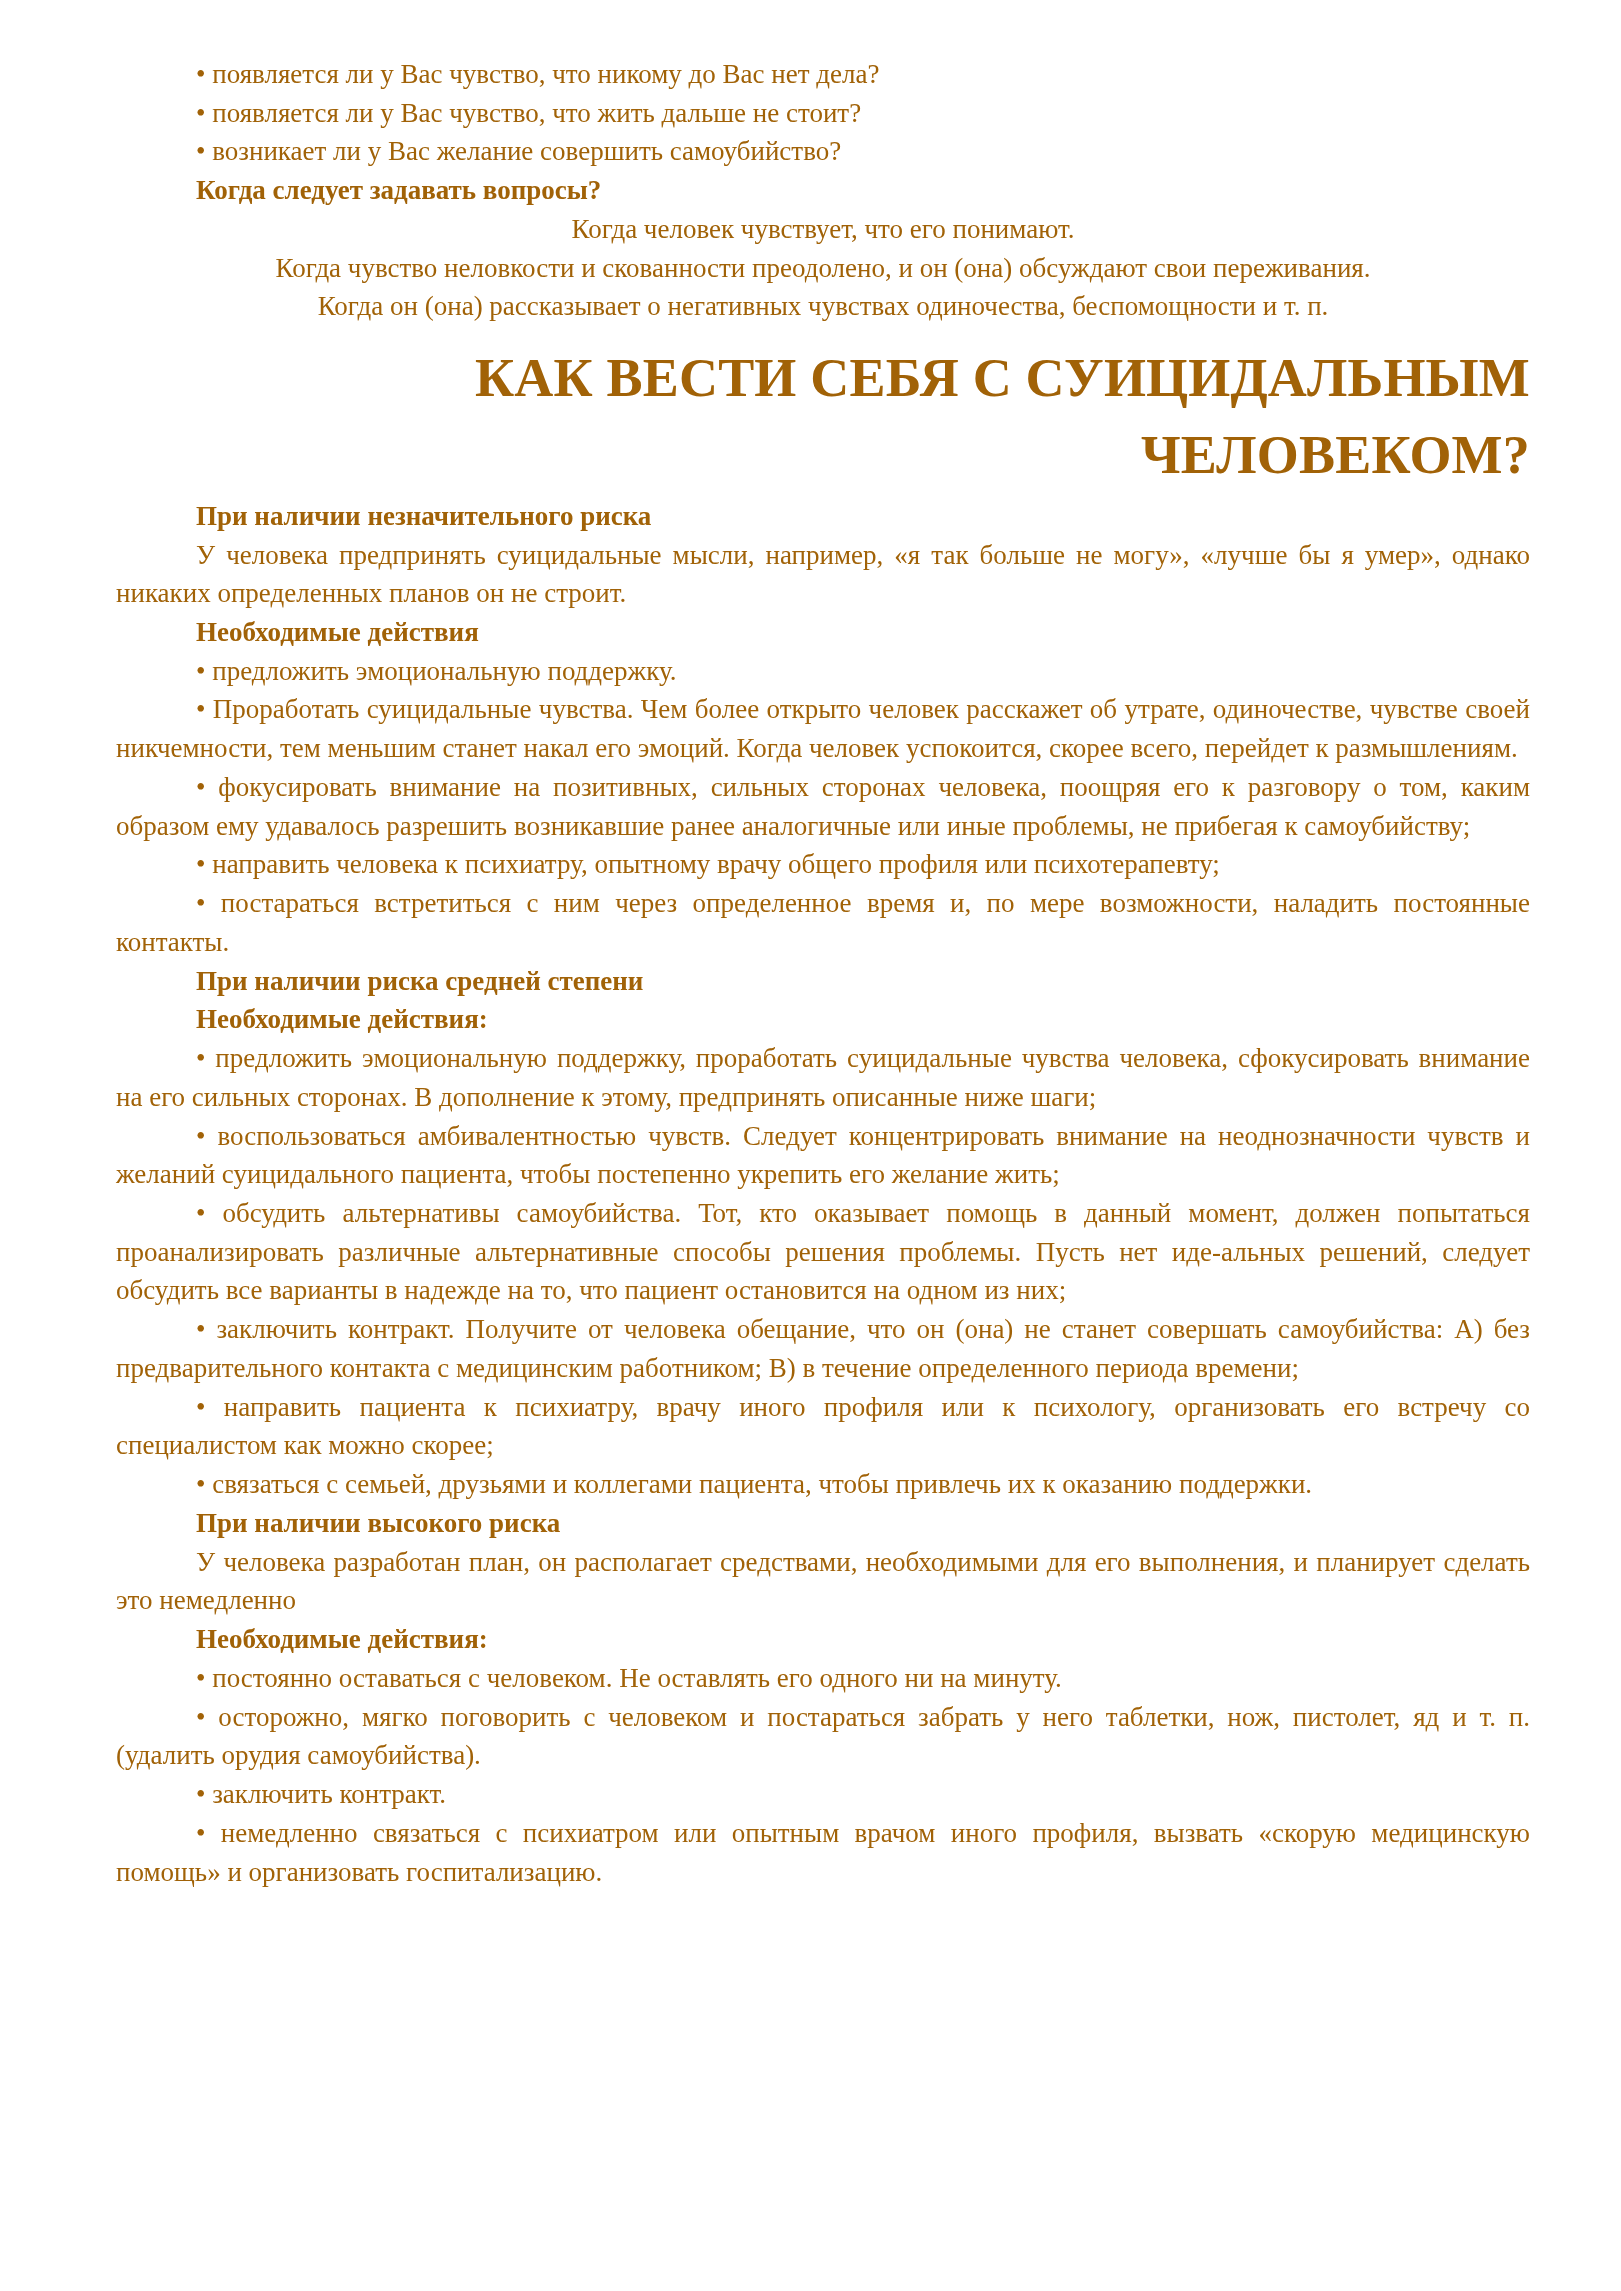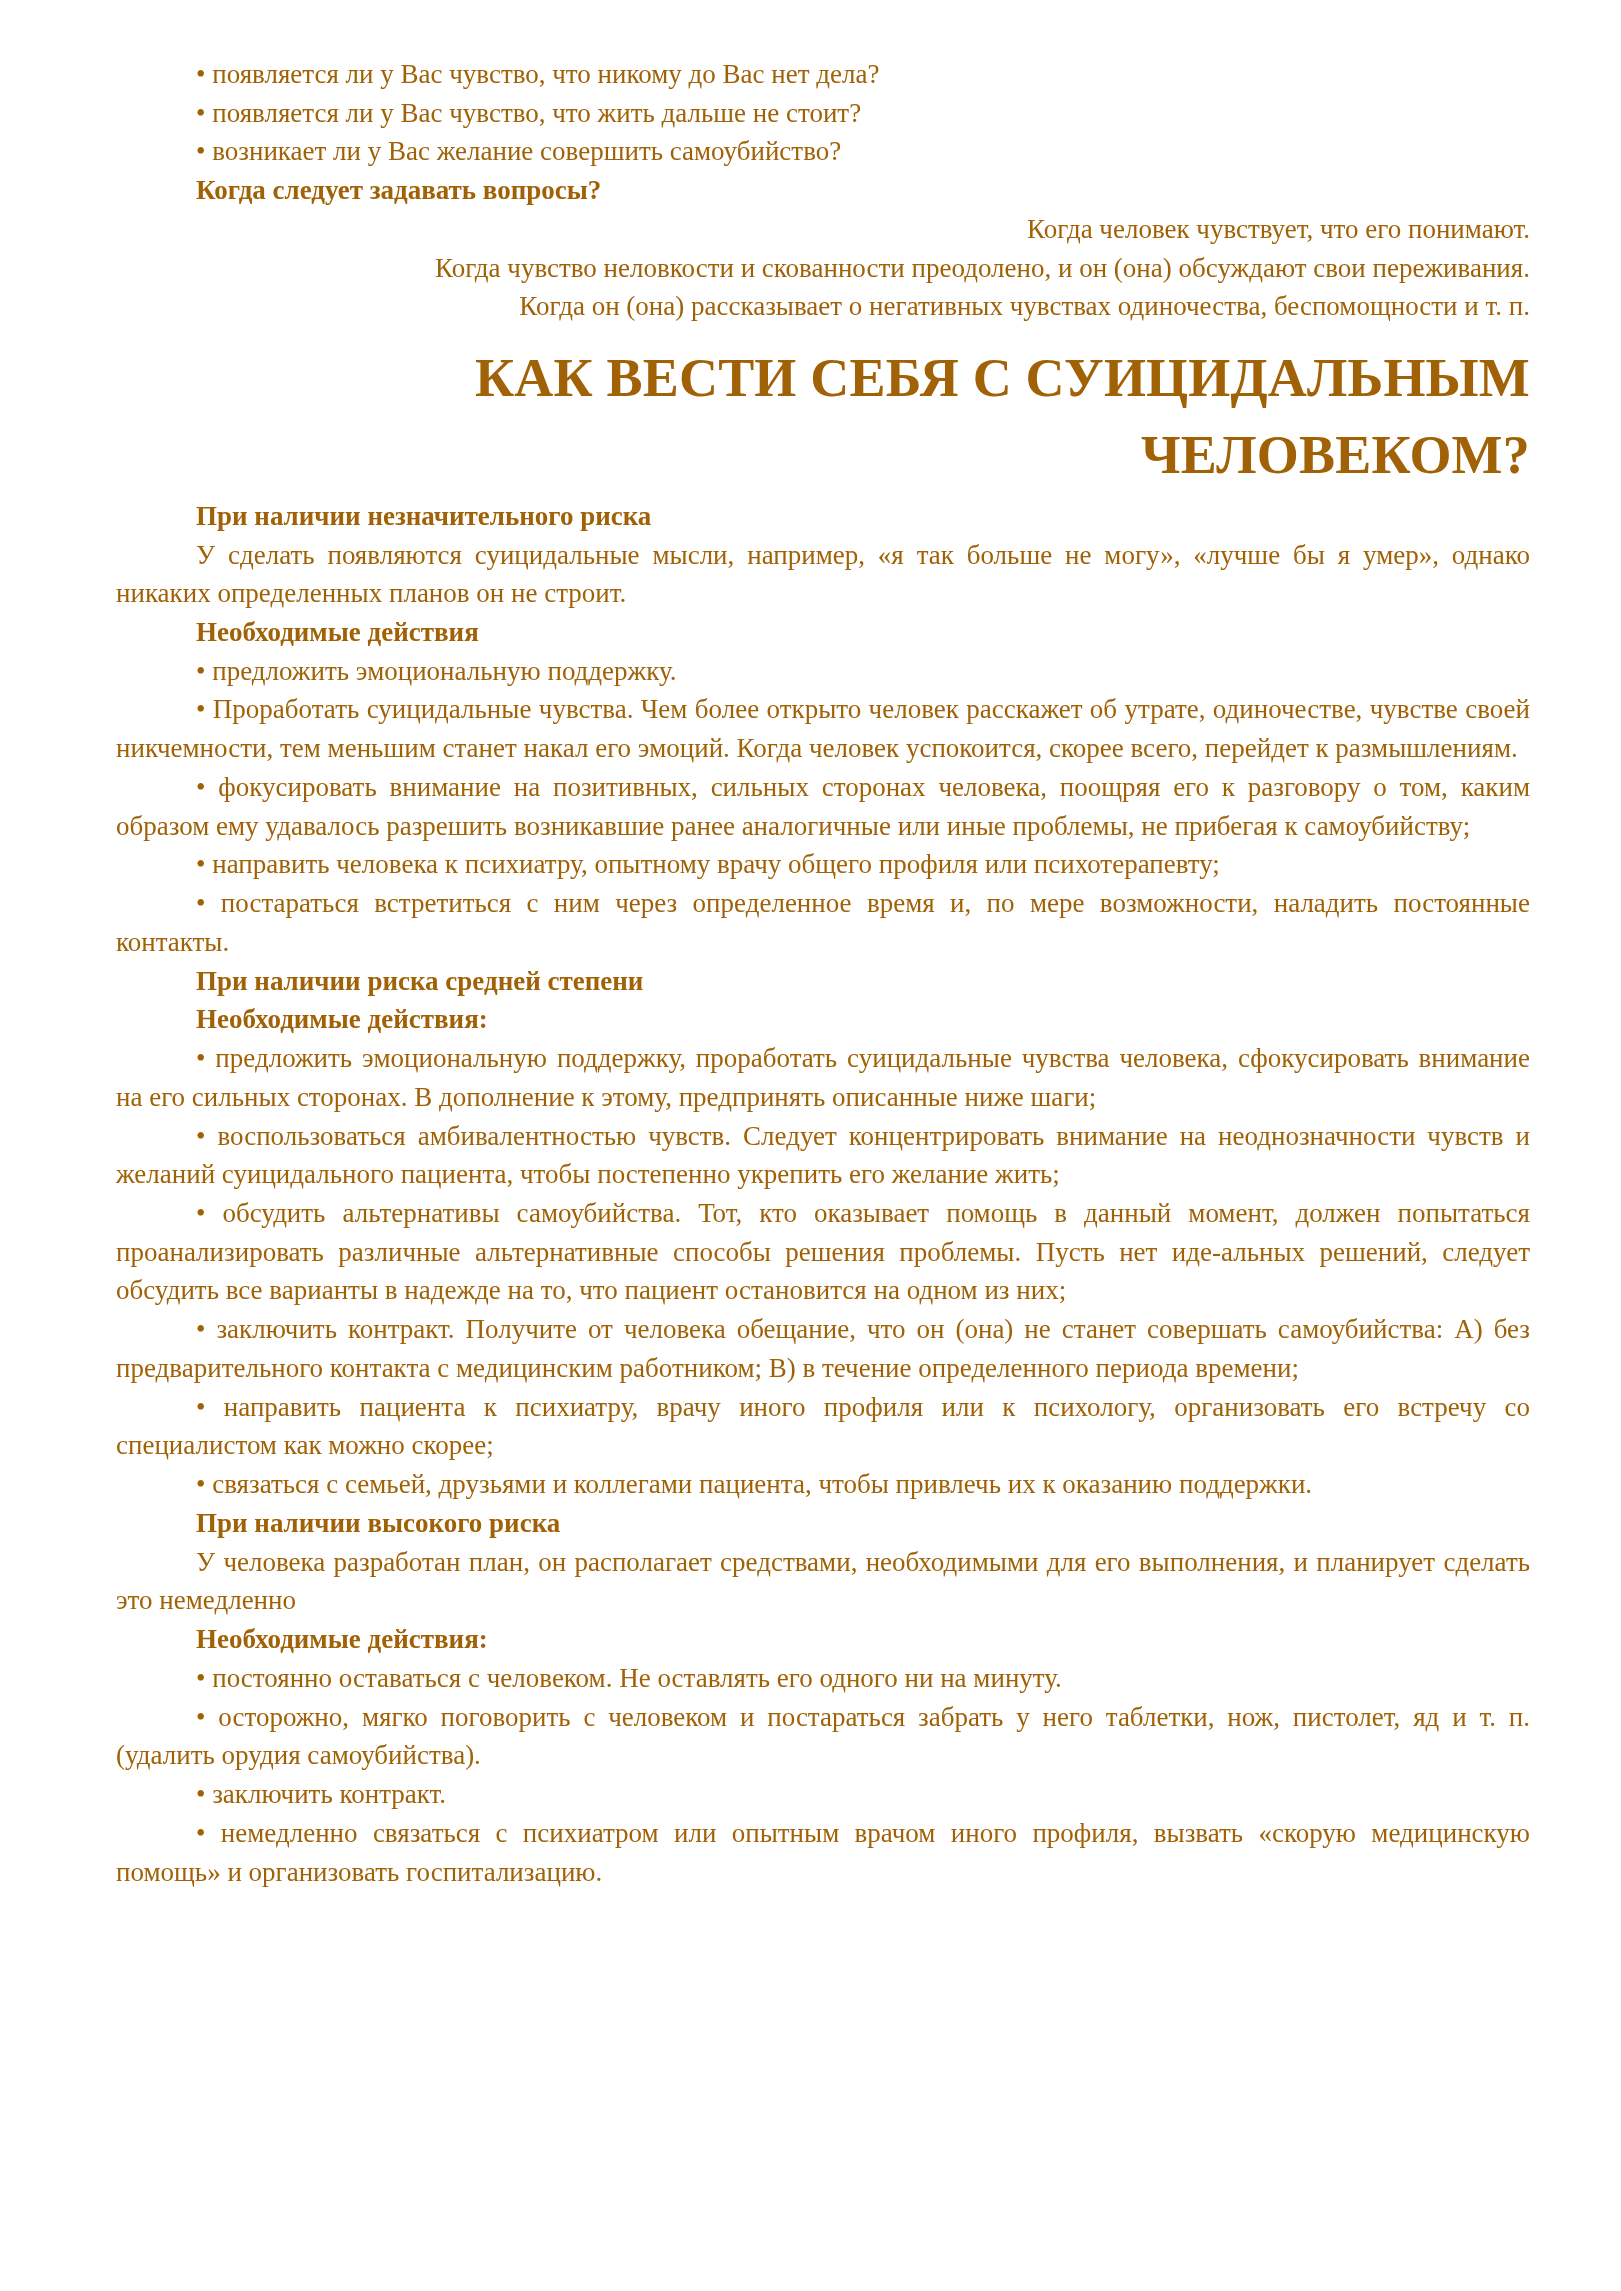--- a/index.html
+++ b/index.html
@@ -42,21 +42,21 @@
     margin: 0;
     padding: 0;
     text-indent: 80px;
     text-align: justify;
   }
   
   .flush {
     margin: 0;
     padding: 0;
     text-indent: 0;
-    text-align: right;
+    text-align: center;
   }
 
   
   .subhead {
     margin: 0;
     padding: 0;
     text-indent: 80px;
     font-weight: bold;
     text-align: left;
   }
@@ -82,21 +82,21 @@
     <p class="bullet">• возникает ли у Вас желание совершить самоубийство?</p>
 
     <p class="subhead">Когда следует задавать вопросы?</p>
     <p class="flush">Когда человек чувствует, что его понимают.</p>
     <p class="flush">Когда чувство неловкости и скованности преодолено, и он (она) обсуждают свои переживания.</p>
     <p class="flush">Когда он (она) рассказывает о негативных чувствах одиночества, беспомощности и т. п.</p>
 
     <h1 class="section-title">КАК ВЕСТИ СЕБЯ С СУИЦИДАЛЬНЫМ ЧЕЛОВЕКОМ?</h1>
 
     <p class="subhead">При наличии незначительного риска</p>
-    <p class="para">У сделать появляются суицидальные мысли, например, «я так больше не могу», «лучше бы я умер», однако никаких определенных планов он не строит.</p>
+    <p class="para">У человека предпринять суицидальные мысли, например, «я так больше не могу», «лучше бы я умер», однако никаких определенных планов он не строит.</p>
     <p class="subhead">Необходимые действия</p>
     <p class="bullet">• предложить эмоциональную поддержку.</p>
     <p class="bullet">• Проработать суицидальные чувства. Чем более открыто человек расскажет об утрате, одиночестве, чувстве своей никчемности, тем меньшим станет накал его эмоций. Когда человек успокоится, скорее всего, перейдет к размышлениям.</p>
     <p class="bullet">• фокусировать внимание на позитивных, сильных сторонах человека, поощряя его к разговору о том, каким образом ему удавалось разрешить возникавшие ранее аналогичные или иные проблемы, не прибегая к самоубийству;</p>
     <p class="bullet">• направить человека к психиатру, опытному врачу общего профиля или психотерапевту;</p>
     <p class="bullet">• постараться встретиться с ним через определенное время и, по мере возможности, наладить постоянные контакты.</p>
 
     <p class="subhead">При наличии риска средней степени</p>
     <p class="subhead">Необходимые действия:</p>
     <p class="bullet">• предложить эмоциональную поддержку, проработать суицидальные чувства человека, сфокусировать внимание на его сильных сторонах. В дополнение к этому, предпринять описанные ниже шаги;</p>

